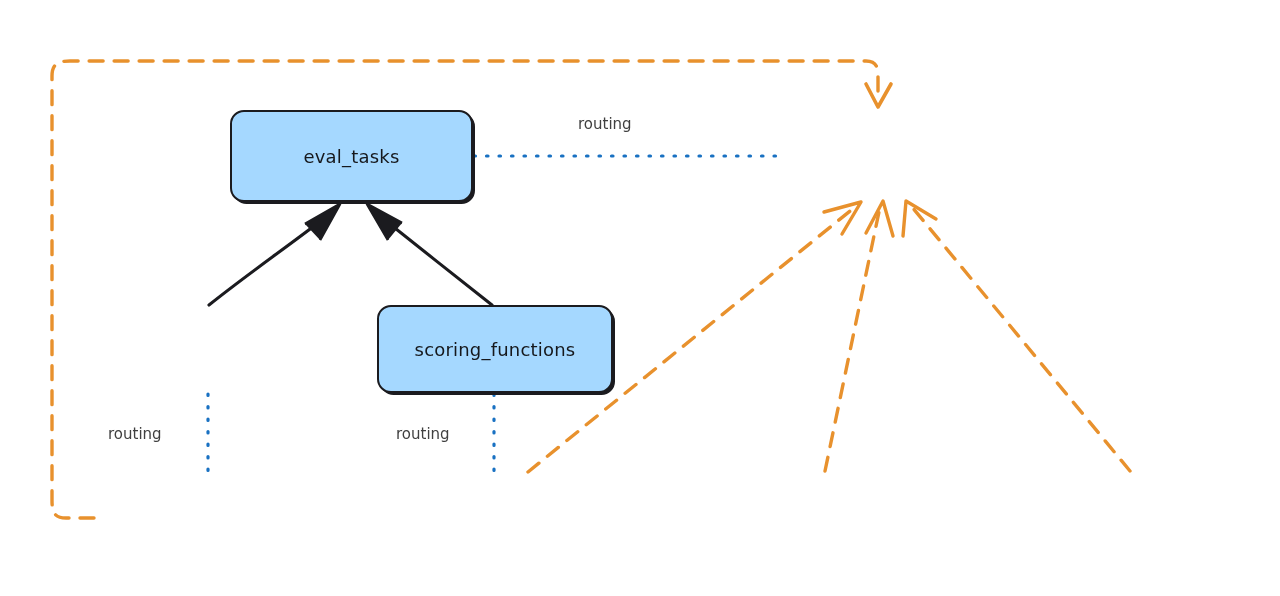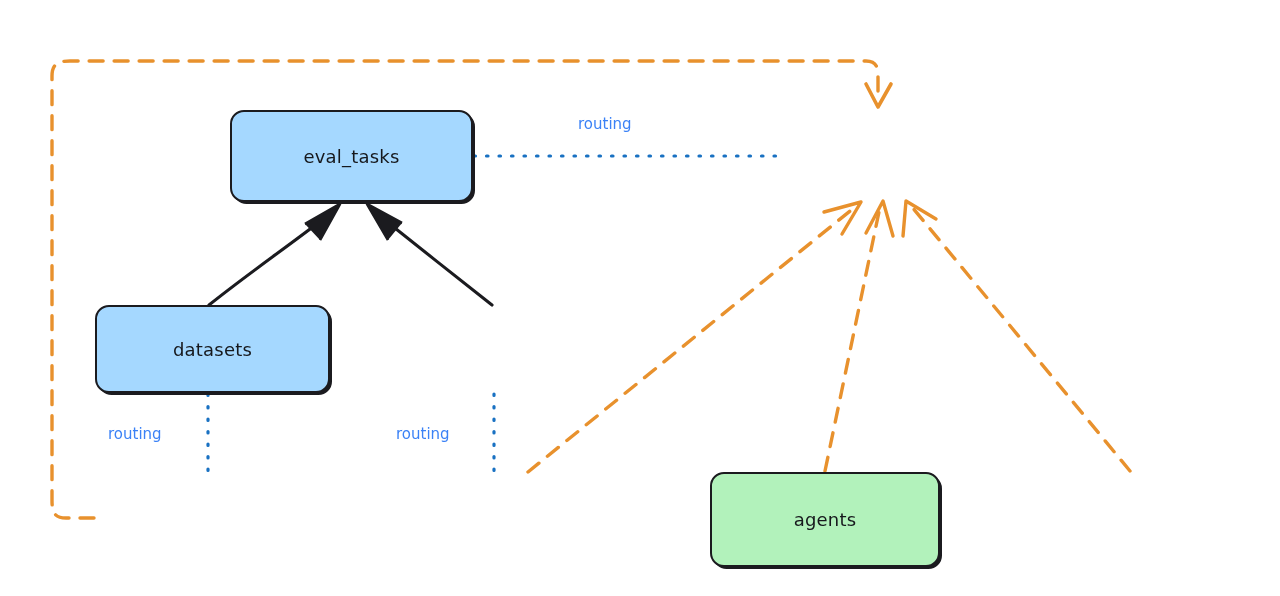--- a/index.html
+++ b/index.html
@@ -41,21 +41,21 @@
   .node.blue  { background: #a5d8ff; }
   .node.green { background: #b2f2bb; }
   .node-label {
     pointer-events: none;
     white-space: nowrap;
   }
   .edge-label {
     position: absolute;
     font-family: "DejaVu Sans", sans-serif;
     font-size: 15px;
-    color: #3b82f6;
+    color: #404040;
     white-space: nowrap;
   }
 </style>
 </head>
 <body>
 
 <div id="canvas">
 
   <svg id="edge-layer" viewBox="0 0 1280 596" xmlns="http://www.w3.org/2000/svg">
 
@@ -101,30 +101,27 @@
       <path d="M 1130 471 L 912 207" fill="none" stroke="#e8912d" stroke-width="3.4" stroke-linecap="round" stroke-dasharray="14 11"></path>
       <path d="M 903 236 L 906 201 L 936 219" fill="none" stroke="#e8912d" stroke-width="3.4" stroke-linecap="round" stroke-linejoin="round"></path>
     </g>
   </svg>
 
   <div class="node blue" style="left:230px; top:110px; width:243px; height:92px;">
     <span class="node-label">eval_tasks</span>
   </div>
 
 
-  <div class="node blue" style="left:95px; top:305px; width:235px; height:88px;">
-    <span class="node-label">datasets</span>
+
+  <div class="node blue" style="left:377px; top:305px; width:236px; height:88px;">
+    <span class="node-label">scoring_functions</span>
   </div>
 
 
 
-
-  <div class="node green" style="left:710px; top:472px; width:230px; height:95px;">
-    <span class="node-label">agents</span>
-  </div>
 
 
   <div class="edge-label" style="left:578px; top:115px;">routing</div>
 
   <div class="edge-label" style="left:108px; top:425px;">routing</div>
 
   <div class="edge-label" style="left:396px; top:425px;">routing</div>
 
 </div>
 

